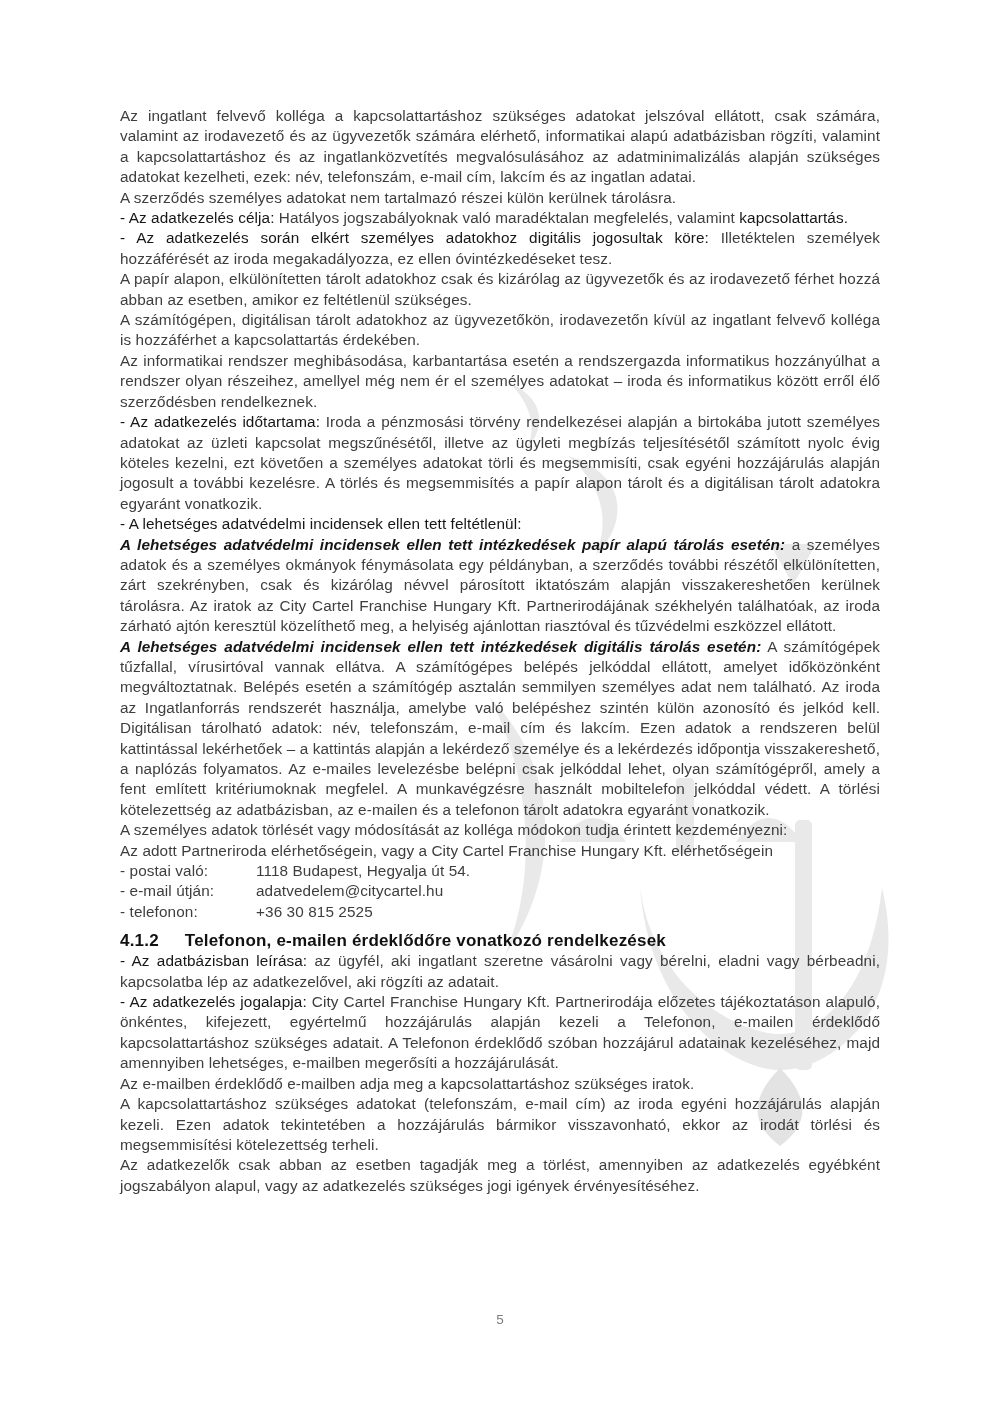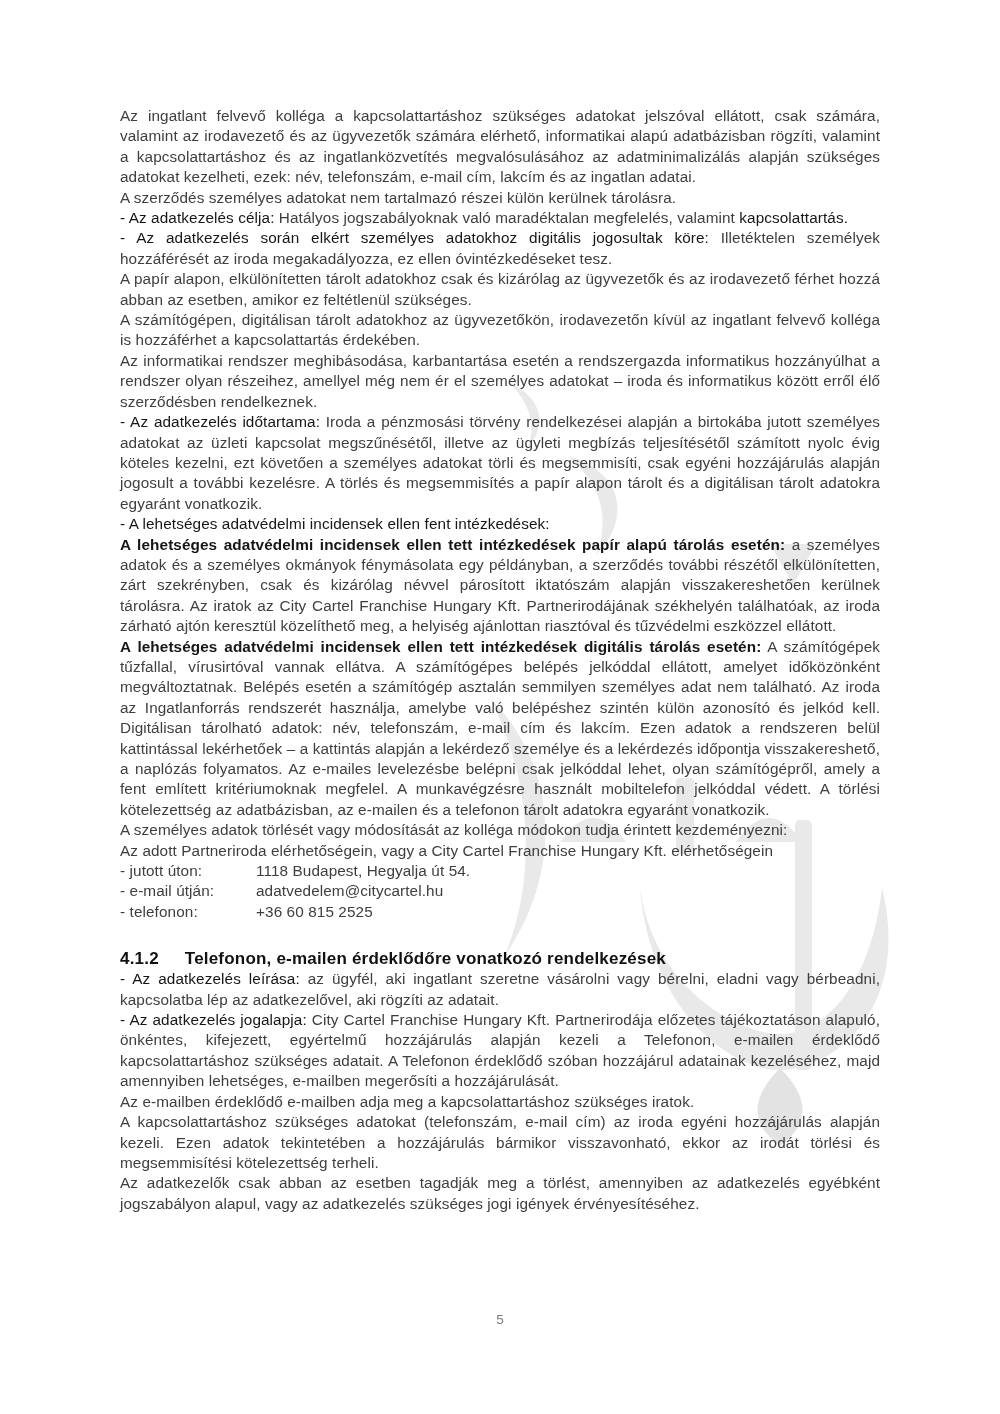--- a/index.html
+++ b/index.html
@@ -25,25 +25,25 @@
     width:760px;
     z-index:1;
     font-size:15.3px;
     line-height:20.4px;
     color:#3e3e3e;
     letter-spacing:0.1px;
     text-align:justify;
   }
   .doc p{margin:0;}
   .b{font-weight:normal;color:#161616;}
-  .bi{font-weight:bold;color:#161616;}
+  .bi{font-weight:bold;font-style:italic;color:#161616;}
   .contact-row{text-align:left;}
   .contact-label{display:inline-block;width:136px;}
   .sec{
-    margin-top:26px;
+    margin-top:8px;
     font-weight:bold;
     color:#111111;
     font-size:17px;
     line-height:21px;
     text-align:left;
     letter-spacing:0.2px;
   }
   .sec .num{display:inline-block;margin-right:26px;}
   .pageno{
     position:absolute;
@@ -87,40 +87,40 @@
     <p><span class="b">- Az adatkezelés során elkért személyes adatokhoz digitális jogosultak köre:</span><span> Illetéktelen személyek hozzáférését az iroda megakadályozza, ez ellen óvintézkedéseket tesz.</span></p>
 
     <p>A papír alapon, elkülönítetten tárolt adatokhoz csak és kizárólag az ügyvezetők és az irodavezető férhet hozzá abban az esetben, amikor ez feltétlenül szükséges.</p>
 
     <p>A számítógépen, digitálisan tárolt adatokhoz az ügyvezetőkön, irodavezetőn kívül az ingatlant felvevő kolléga is hozzáférhet a kapcsolattartás érdekében.</p>
 
     <p>Az informatikai rendszer meghibásodása, karbantartása esetén a rendszergazda informatikus hozzányúlhat a rendszer olyan részeihez, amellyel még nem ér el személyes adatokat – iroda és informatikus között erről élő szerződésben rendelkeznek.</p>
 
     <p><span class="b">- Az adatkezelés időtartama:</span><span> Iroda a pénzmosási törvény rendelkezései alapján a birtokába jutott személyes adatokat az üzleti kapcsolat megszűnésétől, illetve az ügyleti megbízás teljesítésétől számított nyolc évig köteles kezelni, ezt követően a személyes adatokat törli és megsemmisíti, csak egyéni hozzájárulás alapján jogosult a további kezelésre. A törlés és megsemmisítés a papír alapon tárolt és a digitálisan tárolt adatokra egyaránt vonatkozik.</span></p>
 
-    <p><span class="b">- A lehetséges adatvédelmi incidensek ellen fent intézkedések:</span></p>
+    <p><span class="b">- A lehetséges adatvédelmi incidensek ellen tett feltétlenül:</span></p>
 
     <p><span class="bi">A lehetséges adatvédelmi incidensek ellen tett intézkedések papír alapú tárolás esetén:</span><span> a személyes adatok és a személyes okmányok fénymásolata egy példányban, a szerződés további részétől elkülönítetten, zárt szekrényben, csak és kizárólag névvel párosított iktatószám alapján visszakereshetően kerülnek tárolásra. Az iratok az City Cartel Franchise Hungary Kft. Partnerirodájának székhelyén találhatóak, az iroda zárható ajtón keresztül közelíthető meg, a helyiség ajánlottan riasztóval és tűzvédelmi eszközzel ellátott.</span></p>
 
     <p><span class="bi">A lehetséges adatvédelmi incidensek ellen tett intézkedések digitális tárolás esetén:</span><span> A számítógépek tűzfallal, vírusirtóval vannak ellátva. A számítógépes belépés jelkóddal ellátott, amelyet időközönként megváltoztatnak. Belépés esetén a számítógép asztalán semmilyen személyes adat nem található. Az iroda az Ingatlanforrás rendszerét használja, amelybe való belépéshez szintén külön azonosító és jelkód kell. Digitálisan tárolható adatok: név, telefonszám, e-mail cím és lakcím. Ezen adatok a rendszeren belül kattintással lekérhetőek – a kattintás alapján a lekérdező személye és a lekérdezés időpontja visszakereshető, a naplózás folyamatos. Az e-mailes levelezésbe belépni csak jelkóddal lehet, olyan számítógépről, amely a fent említett kritériumoknak megfelel. A munkavégzésre használt mobiltelefon jelkóddal védett. A törlési kötelezettség az adatbázisban, az e-mailen és a telefonon tárolt adatokra egyaránt vonatkozik.</span></p>
 
     <p>A személyes adatok törlését vagy módosítását az kolléga módokon tudja érintett kezdeményezni:</p>
 
     <p>Az adott Partneriroda elérhetőségein, vagy a City Cartel Franchise Hungary Kft. elérhetőségein</p>
 
-    <div class="contact-row"><span class="contact-label">- jutott úton:</span><span>1118 Budapest, Hegyalja út 54.</span></div>
+    <div class="contact-row"><span class="contact-label">- postai való:</span><span>1118 Budapest, Hegyalja út 54.</span></div>
 
     <div class="contact-row"><span class="contact-label">- e-mail útján:</span><span>adatvedelem@citycartel.hu</span></div>
 
-    <div class="contact-row"><span class="contact-label">- telefonon:</span><span>+36 60 815 2525</span></div>
+    <div class="contact-row"><span class="contact-label">- telefonon:</span><span>+36 30 815 2525</span></div>
 
     <div class="sec"><span class="num">4.1.2</span><span>Telefonon, e-mailen érdeklődőre vonatkozó rendelkezések</span></div>
 
 
-    <p><span class="b">- Az adatkezelés leírása:</span><span> az ügyfél, aki ingatlant szeretne vásárolni vagy bérelni, eladni vagy bérbeadni, kapcsolatba lép az adatkezelővel, aki rögzíti az adatait.</span></p>
+    <p><span class="b">- Az adatbázisban leírása:</span><span> az ügyfél, aki ingatlant szeretne vásárolni vagy bérelni, eladni vagy bérbeadni, kapcsolatba lép az adatkezelővel, aki rögzíti az adatait.</span></p>
 
     <p><span class="b">- Az adatkezelés jogalapja:</span><span> City Cartel Franchise Hungary Kft. Partnerirodája előzetes tájékoztatáson alapuló, önkéntes, kifejezett, egyértelmű hozzájárulás alapján kezeli a Telefonon, e-mailen érdeklődő kapcsolattartáshoz szükséges adatait. A Telefonon érdeklődő szóban hozzájárul adatainak kezeléséhez, majd amennyiben lehetséges, e-mailben megerősíti a hozzájárulását.</span></p>
 
     <p>Az e-mailben érdeklődő e-mailben adja meg a kapcsolattartáshoz szükséges iratok.</p>
 
     <p>A kapcsolattartáshoz szükséges adatokat (telefonszám, e-mail cím) az iroda egyéni hozzájárulás alapján kezeli. Ezen adatok tekintetében a hozzájárulás bármikor visszavonható, ekkor az irodát törlési és megsemmisítési kötelezettség terheli.</p>
 
     <p>Az adatkezelők csak abban az esetben tagadják meg a törlést, amennyiben az adatkezelés egyébként jogszabályon alapul, vagy az adatkezelés szükséges jogi igények érvényesítéséhez.</p>
 
   </div>

